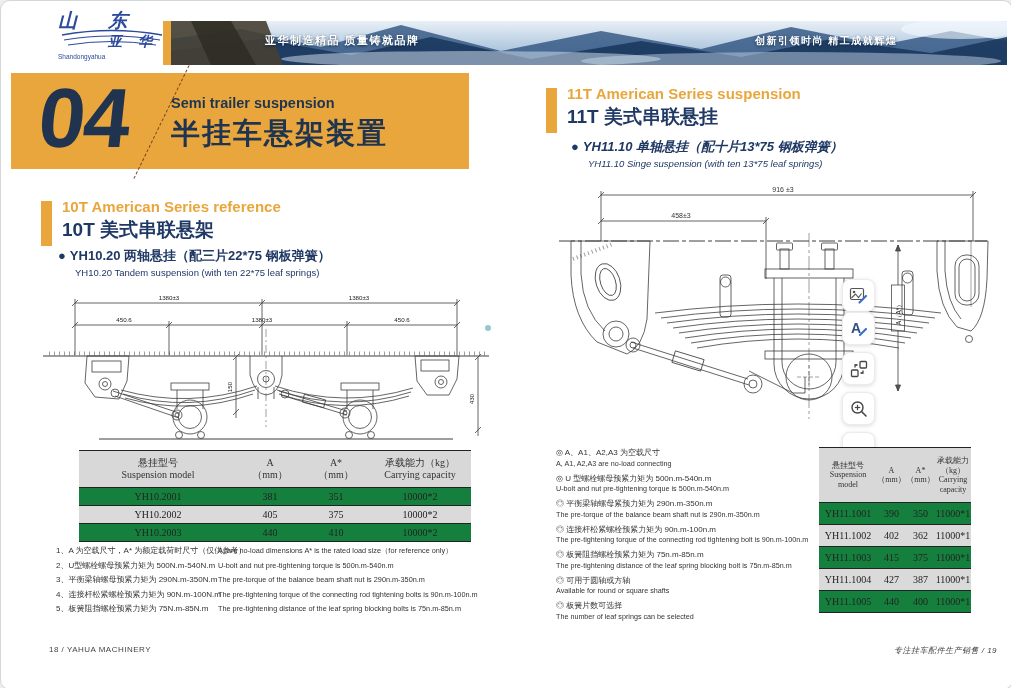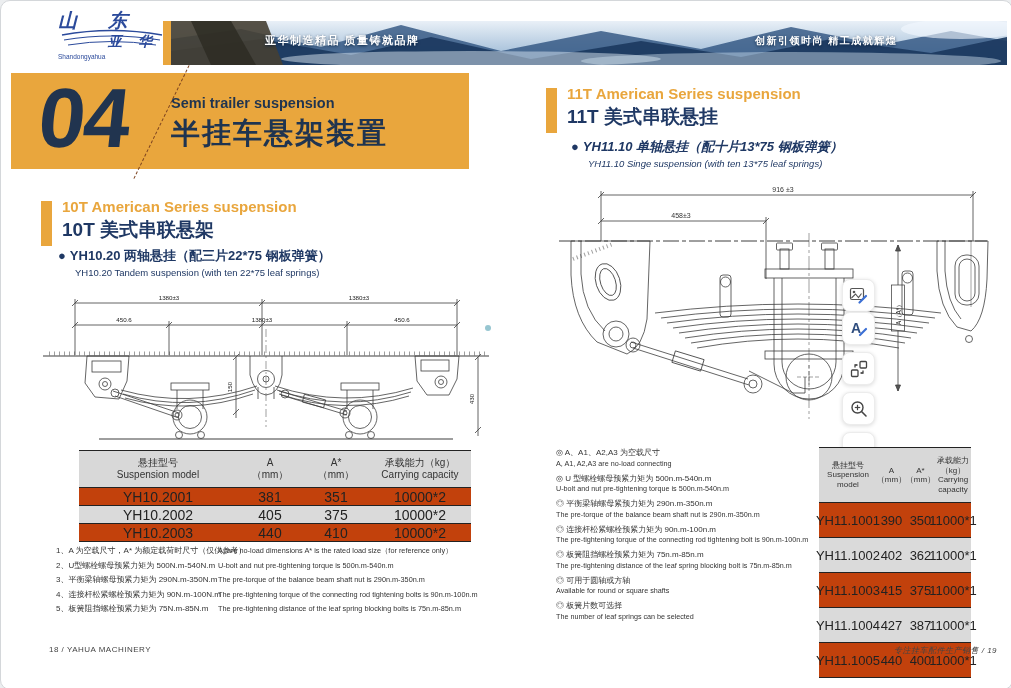--- a/index.html
+++ b/index.html
@@ -31,30 +31,30 @@
   .sec{width:400px;}
   .sec-bar{position:absolute;left:0;top:3px;width:11px;height:45px;background:#e9a63d;}
   .sec-en{margin-left:21px;font-size:15px;font-weight:bold;color:#e9a63d;}
   .sec-cn{margin-left:21px;font-size:19px;font-weight:800;color:#1f3864;margin-top:2px;}
 
   .prod .cn{font-size:13px;font-weight:bold;color:#1f3864;}
   .prod .bullet{margin-right:4px;}
   .prod .en{font-size:9.5px;color:#1f3864;margin-left:17px;margin-top:2px;}
 
   
-  .tbl{background:#c2410c;}
+  .tbl{background:#15803d;font-family:Liberation Serif, serif;}
   .tbl .tr{display:grid;}
   .t10 .tr{grid-template-columns:158px 66px 66px 102px;}
   .t11 .tr{grid-template-columns:58px 29px 29px 36px;}
   .tbl .th{background:#d8d8d8;border-top:1.5px solid #222;border-bottom:1.6px solid #222;}
   .tbl .td{display:flex;flex-direction:column;align-items:center;justify-content:center;text-align:center;}
   .t10 .th .td{height:36px;font-size:10px;line-height:12px;color:#333;}
-  .t10 .row .td{height:17px;font-size:14px;justify-content:center;}
+  .t10 .row .td{height:17px;font-size:10px;justify-content:center;}
   .t11 .th .td{height:52px;font-size:8px;line-height:9.5px;color:#333;padding:1px 0;}
-  .t11 .row .td{height:34px;font-size:13px;}
+  .t11 .row .td{height:21px;font-size:10px;}
   .tbl .row{border-bottom:1.5px solid #222;}
   .tbl .row.alt{background:#dadada;}
 
   
   .nl{color:#333;}
   .n10cn .nl{font-size:8px;line-height:14.5px;white-space:nowrap;}
   .n10en .nl{font-size:7.3px;line-height:14.5px;white-space:nowrap;}
   .n11 .pair{margin-bottom:5px;}
   .n11 .cn{font-size:8px;line-height:10.5px;color:#333;}
   .n11 .en{font-size:7.2px;line-height:10px;color:#333;}
@@ -111,21 +111,21 @@
     <div class="hero-num">04</div>
     <div class="hero-slash"></div>
     <div class="hero-text">
       <div class="hero-en">Semi trailer suspension</div>
       <div class="hero-cn">半挂车悬架装置</div>
     </div>
   </div>
 
   <div class="abs sec" style="left:40px;top:197px;">
     <div class="sec-bar"></div>
-    <div class="sec-en">10T American Series suspension</div>
+    <div class="sec-en">10T American Series reference</div>
     <div class="sec-cn">10T 美式串联悬架</div>
   </div>
 
   <div class="abs prod" style="left:57px;top:246px;">
     <div class="cn"><span class="bullet">●</span><span>YH10.20 两轴悬挂（配三片22*75 钢板弹簧）</span></div>
     <div class="en">YH10.20 Tandem suspension (with ten 22*75 leaf springs)</div>
   </div>
 
   <svg class="abs" style="left:28px;top:286px;" width="474" height="160" viewBox="0 0 474 160">
     <g class="draw" stroke-width=".6" stroke="#555">

